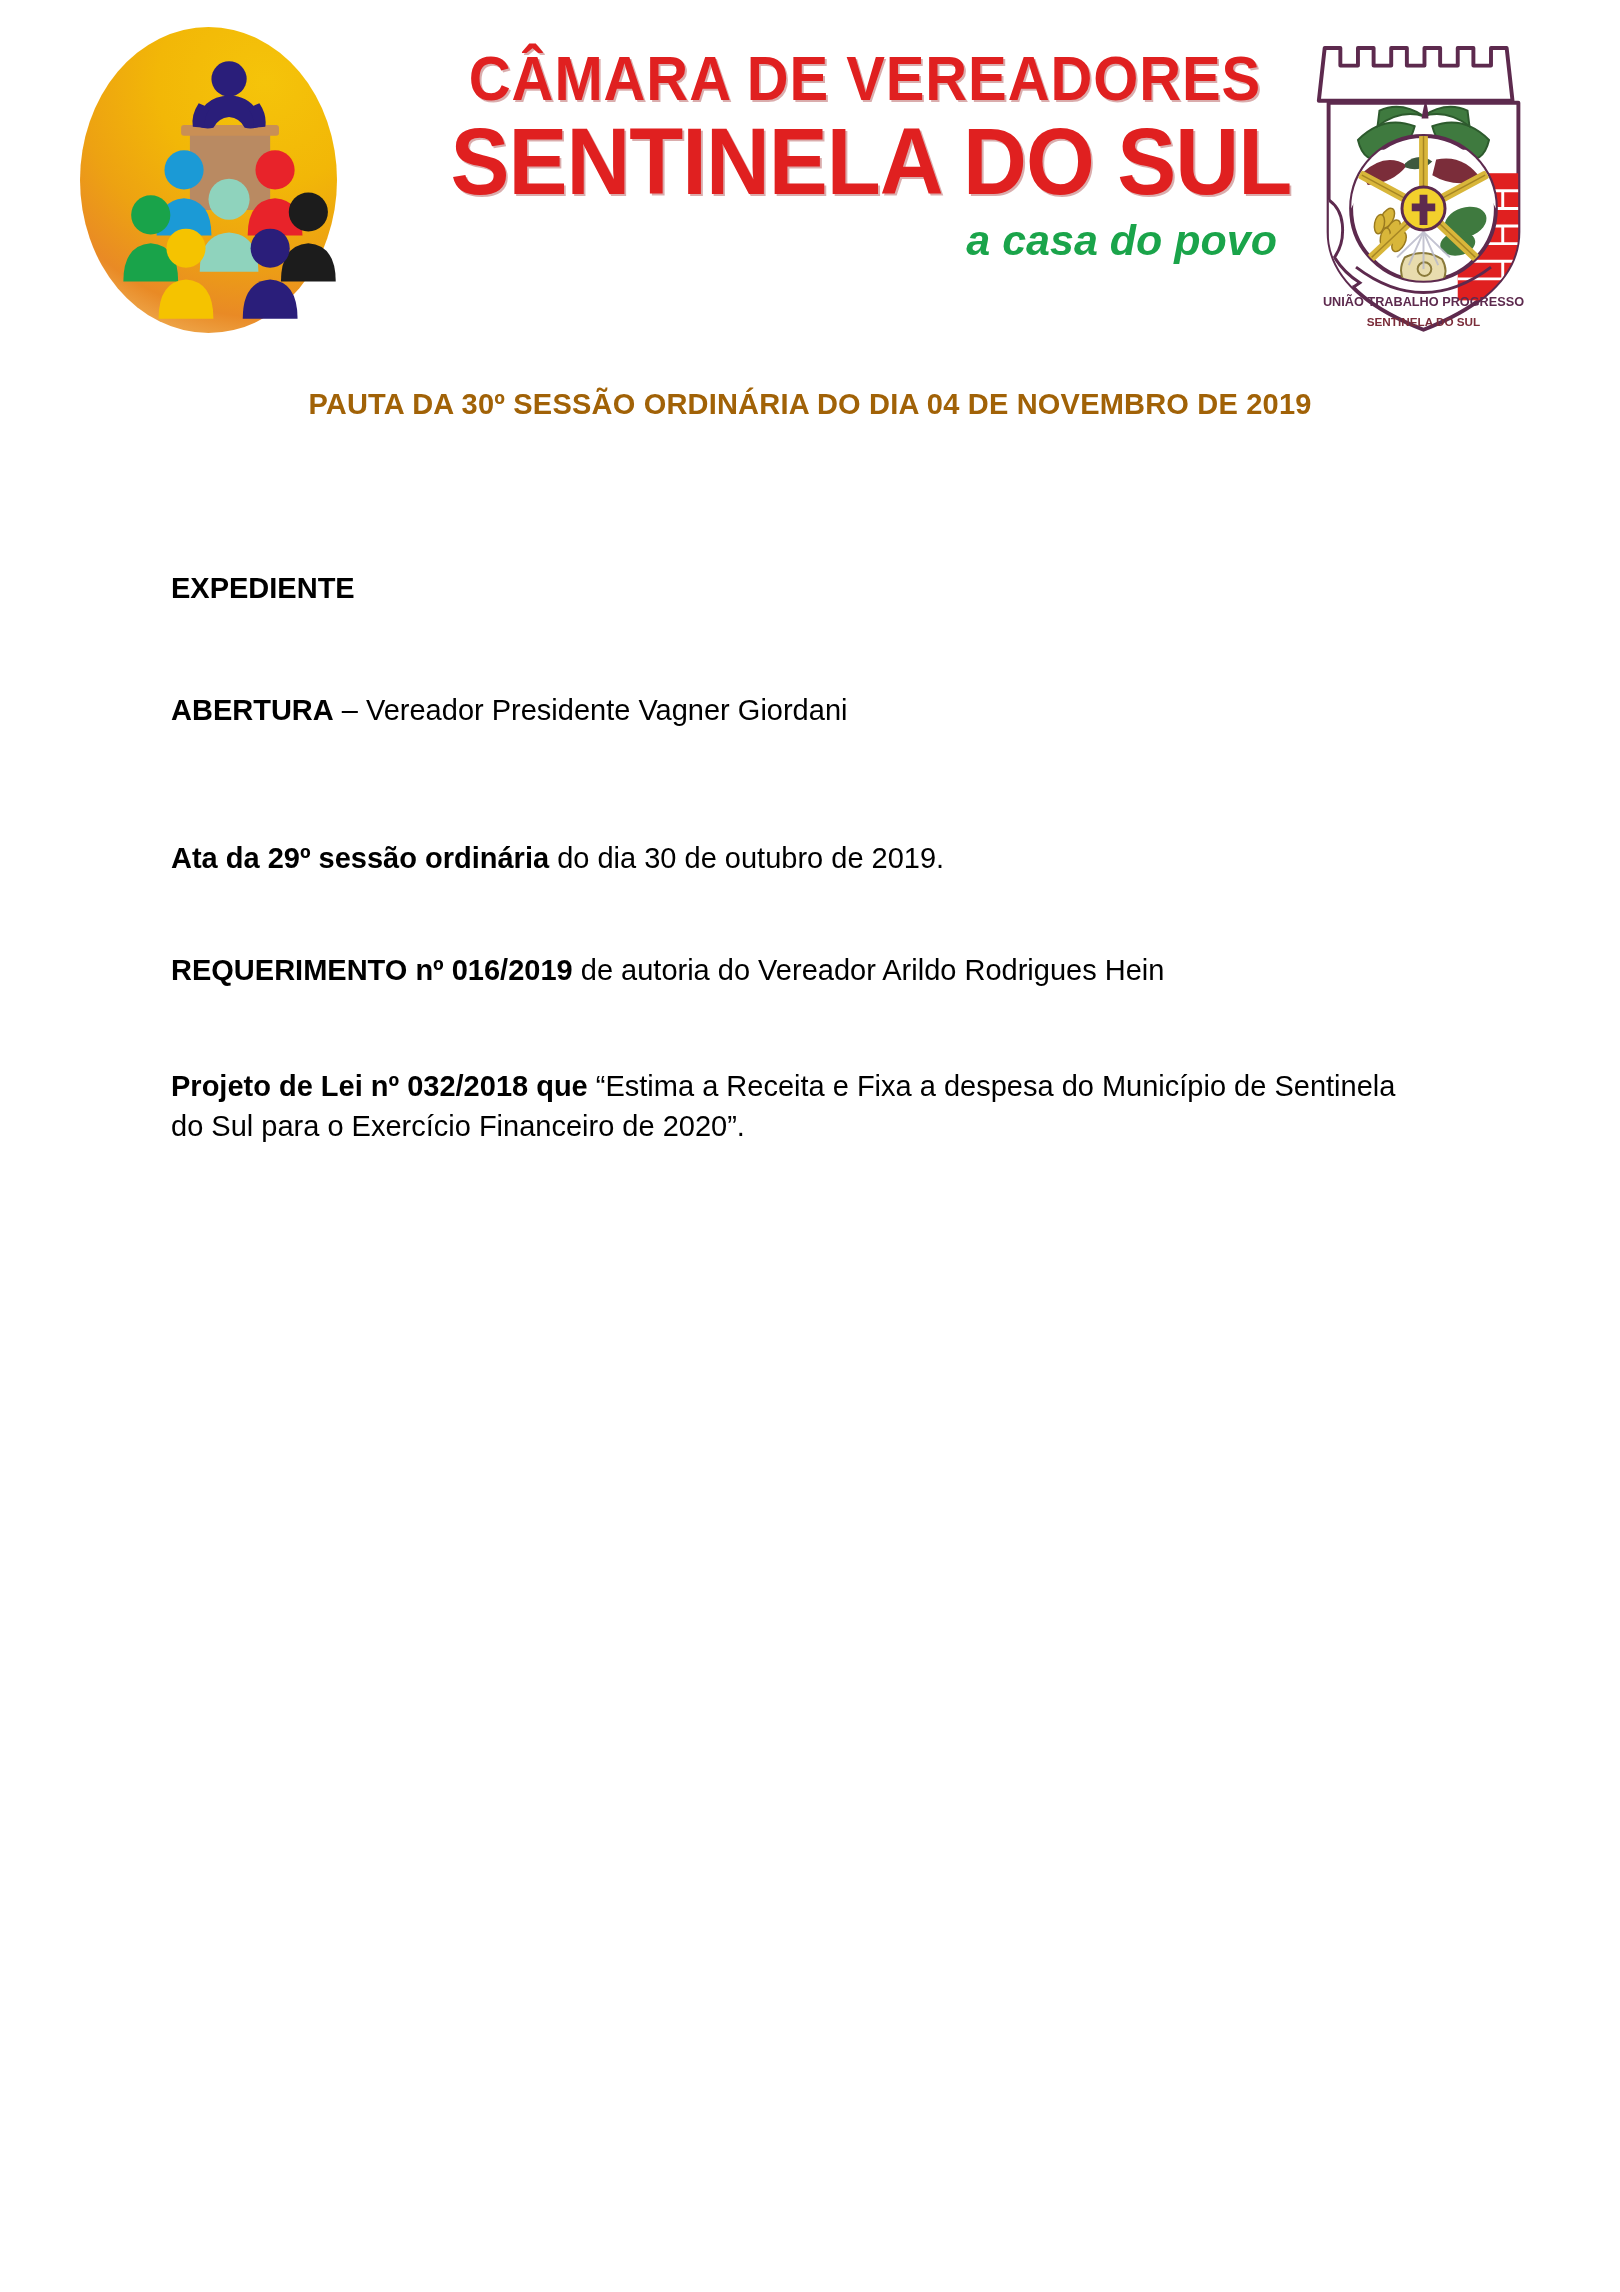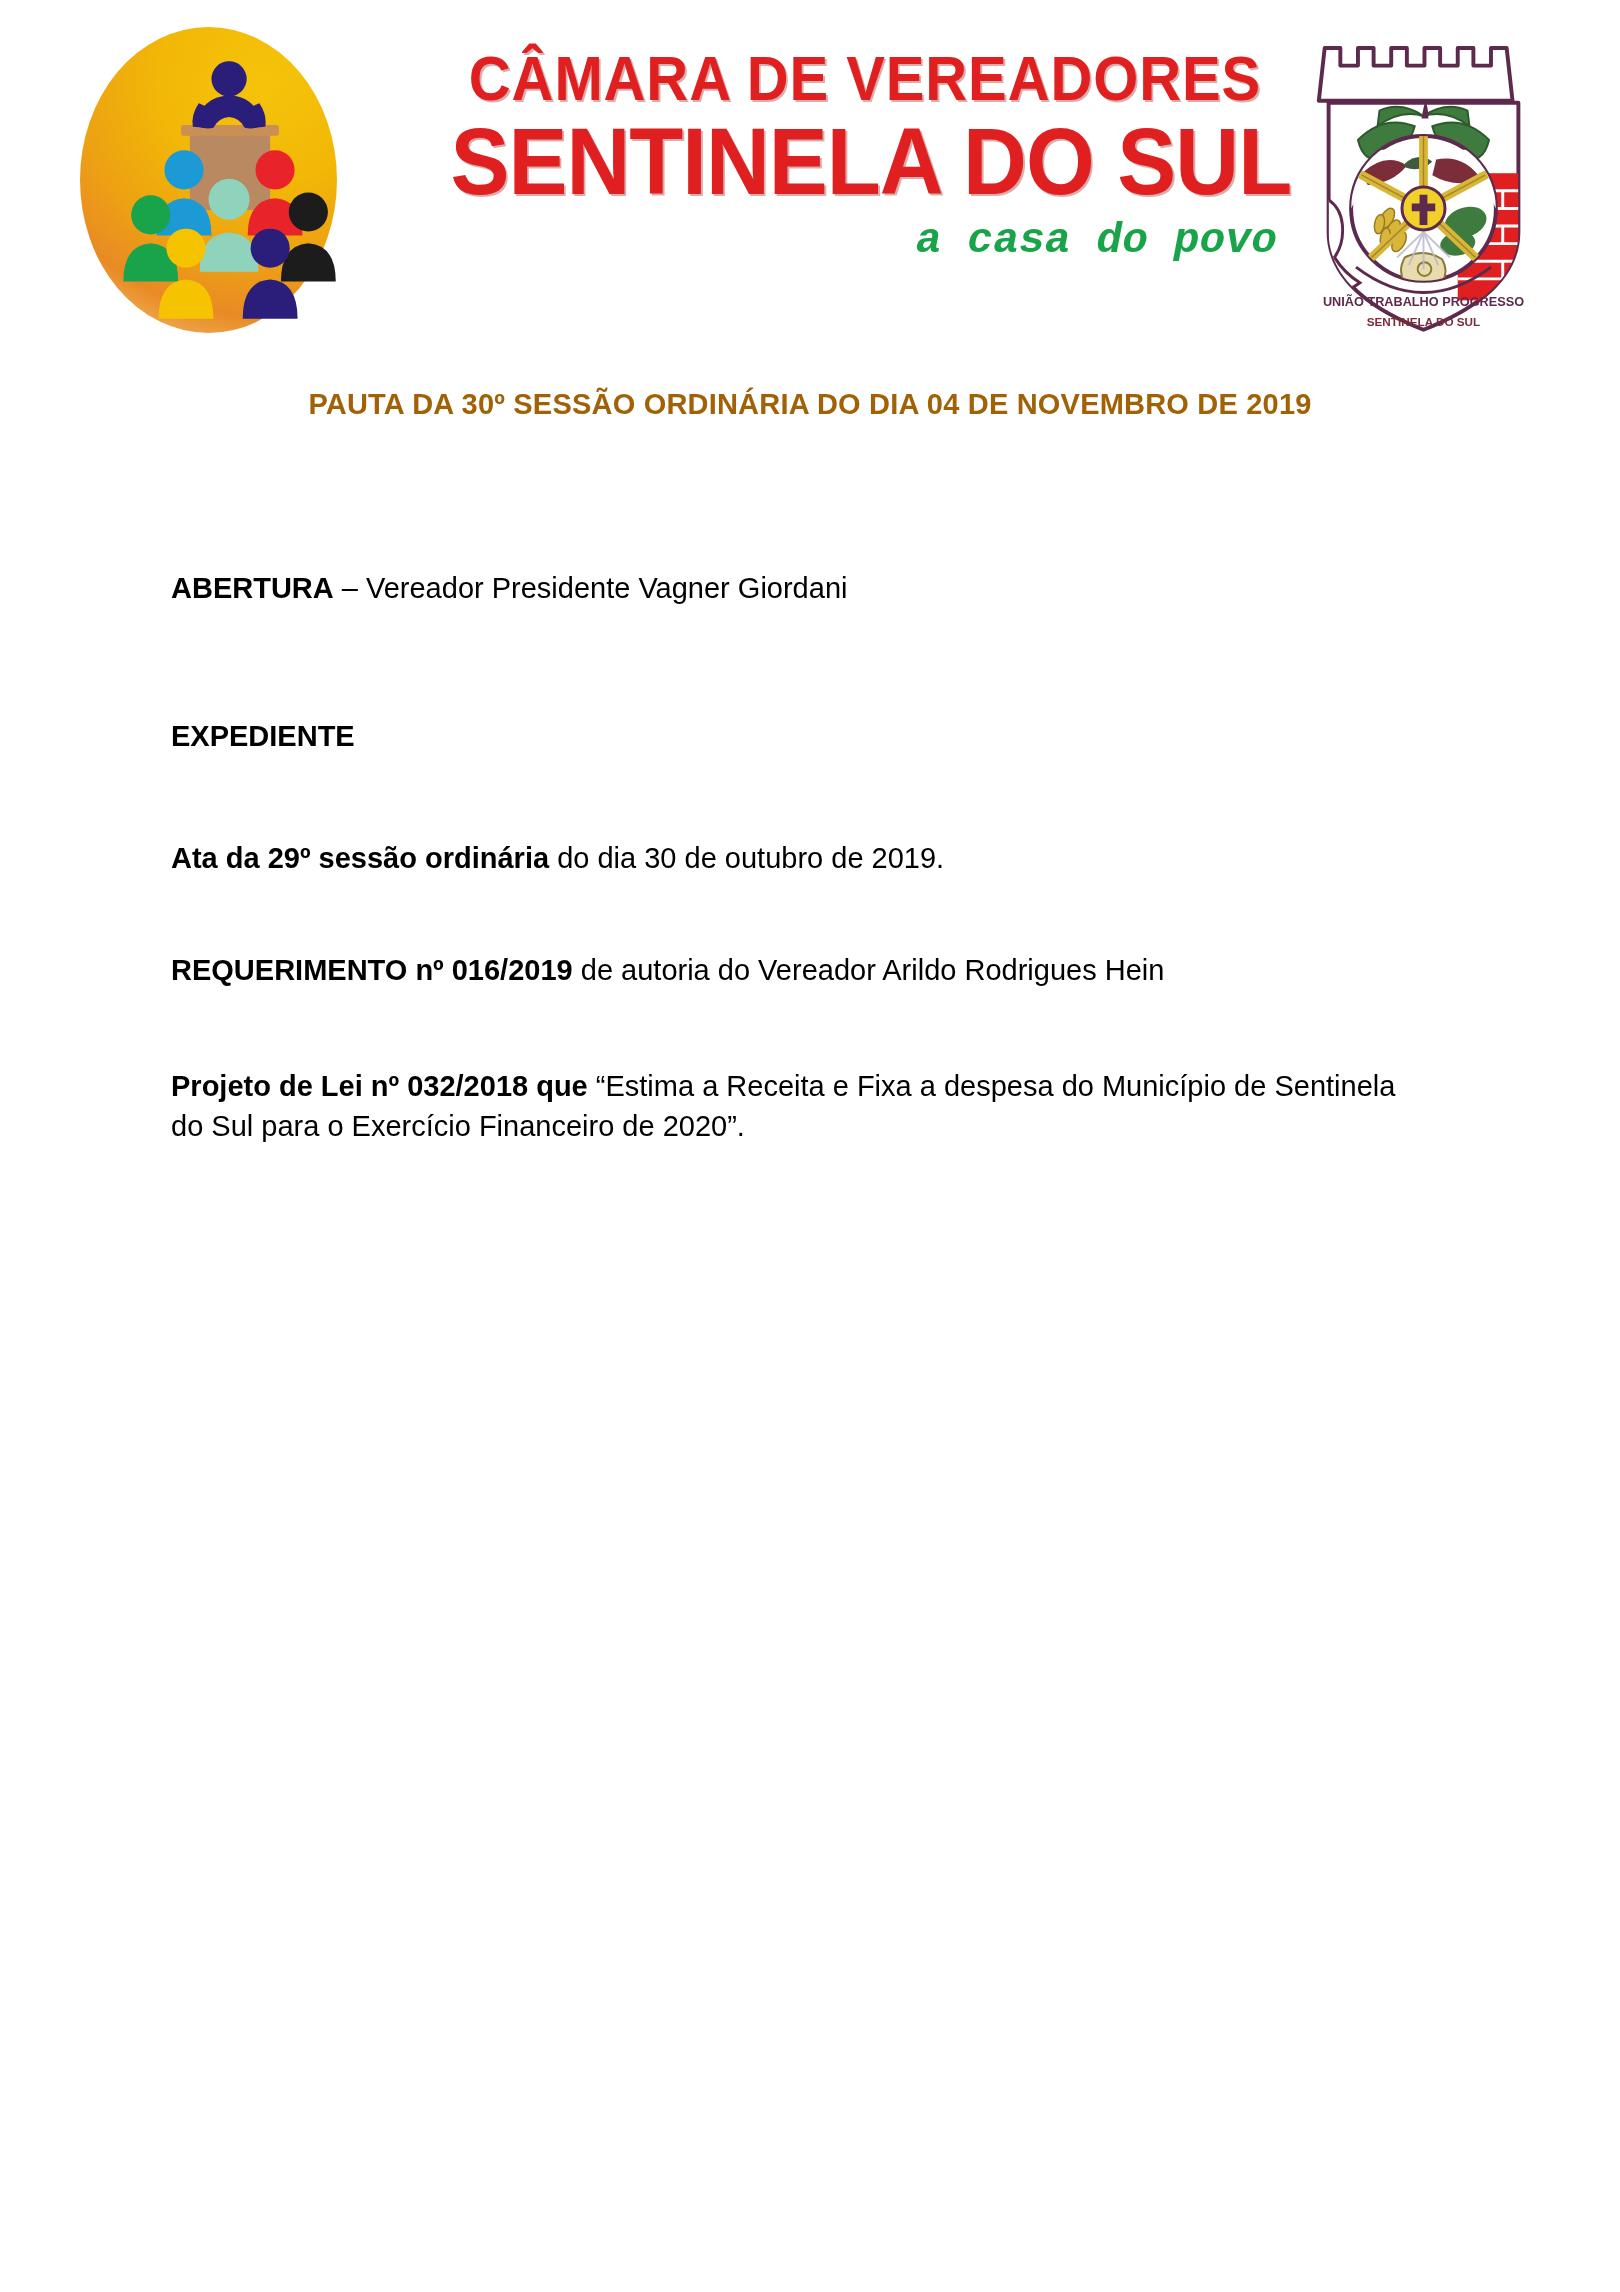--- a/index.html
+++ b/index.html
@@ -95,21 +95,21 @@
     letter-spacing: -1px;
     color: #e02020;
     line-height: 1.02;
     margin-top: 3.9px;
     transform: scaleX(0.94);
     transform-origin: center;
     text-shadow: 2px 2px 0 rgba(150,20,20,0.35);
     white-space: nowrap;
   }
   .wordmark-tagline {
-    font-family: Liberation Mono, monospace;
+    font-family: Liberation Sans, sans-serif;
     font-weight: bold;
     font-style: italic;
     font-size: 43px;
     color: #1aa44a;
     margin-top: 5.9px;
     text-align: right;
     padding-right: 29px;
     white-space: nowrap;
   }
 
@@ -322,28 +322,28 @@
         <text x="115" y="286" text-anchor="middle" font-family="Liberation Sans, sans-serif" font-size="13" font-weight="bold" fill="#5d2a4e">UNIÃO TRABALHO PROGRESSO</text>
         <text x="115" y="306" text-anchor="middle" font-family="Liberation Sans, sans-serif" font-size="12" font-weight="bold" fill="#7b2d3a">SENTINELA DO SUL</text>
       </svg>
     </div>
   </div>
 
   <div class="doc-title">PAUTA DA 30º SESSÃO ORDINÁRIA DO DIA 04 DE NOVEMBRO DE 2019</div>
 
   <div class="doc-body">
 
+    <p class="para sp-expediente">
+      <b>EXPEDIENTE</b>
+    </p>
+
     <p class="para sp-abertura">
       <b>ABERTURA</b><span> – Vereador Presidente Vagner Giordani</span>
     </p>
 
-    <p class="para sp-expediente">
-      <b>EXPEDIENTE</b>
-    </p>
-
     <p class="para sp-ata">
       <b>Ata da 29º sessão ordinária</b><span> do dia 30 de outubro de 2019.</span>
     </p>
 
     <p class="para sp-req">
       <b>REQUERIMENTO nº 016/2019</b><span> de autoria do Vereador Arildo Rodrigues Hein</span>
     </p>
 
 
     <p class="para sp-pl2">

